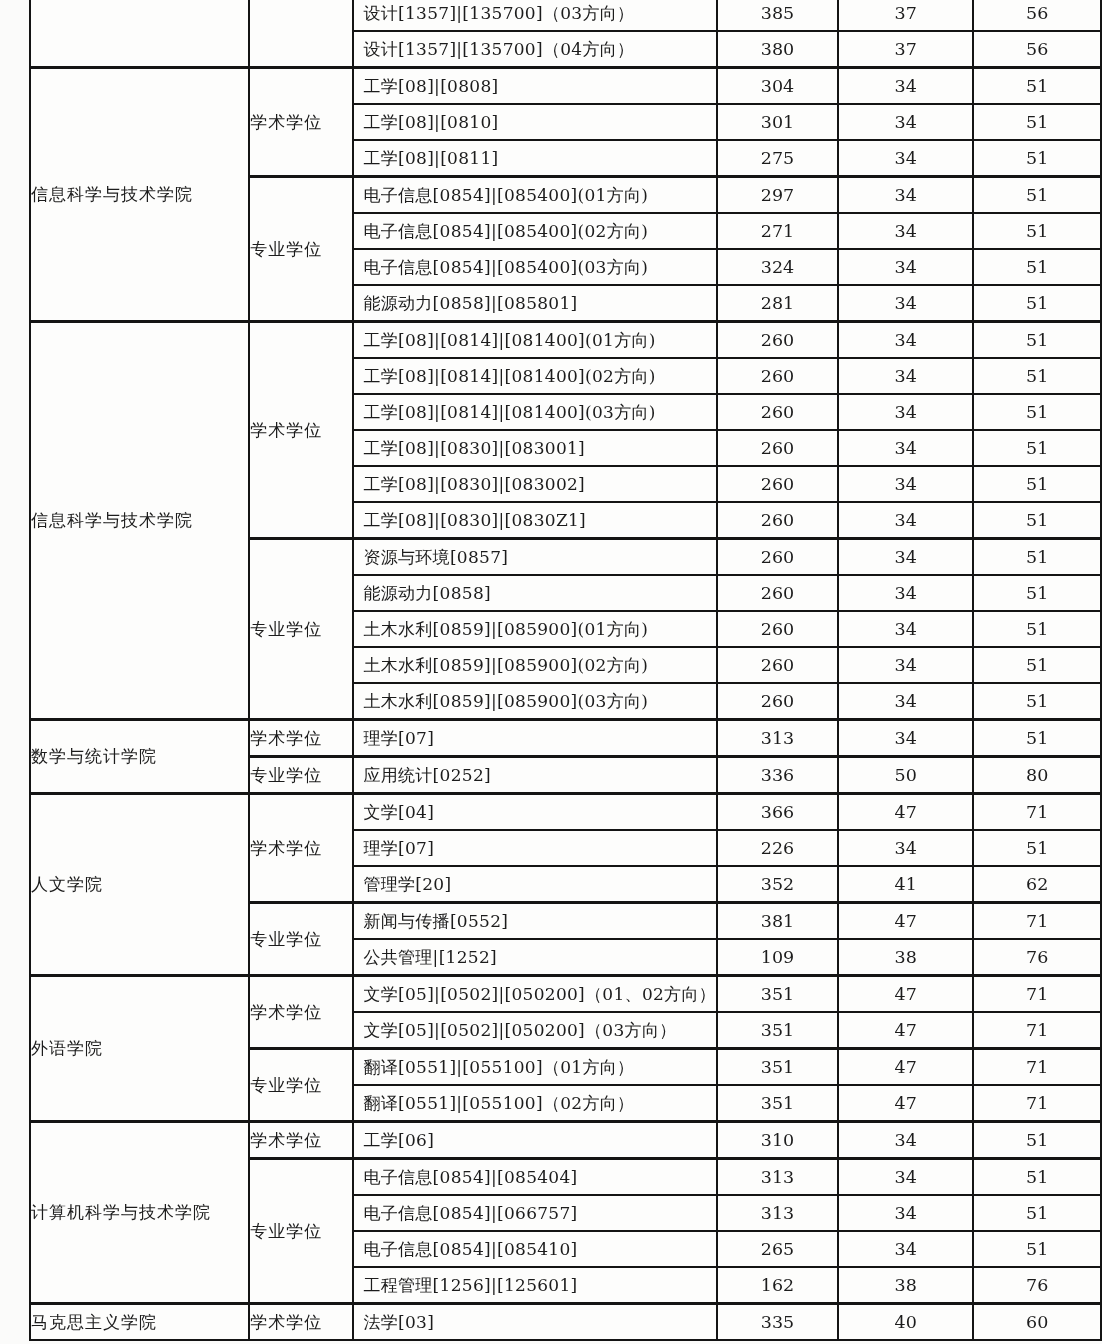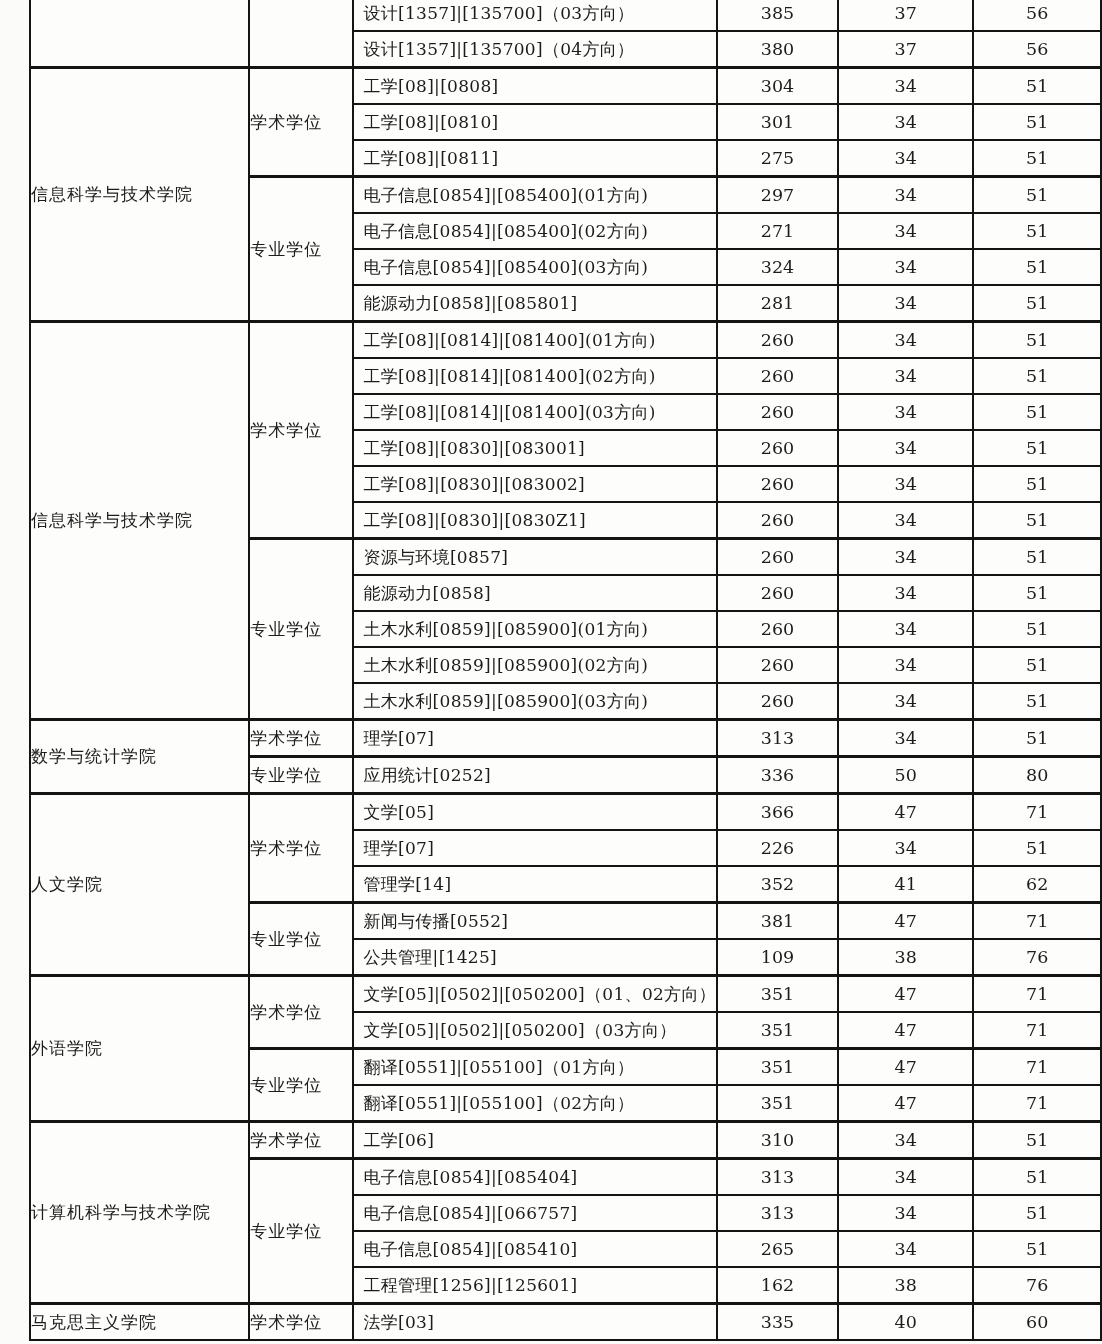--- a/index.html
+++ b/index.html
@@ -210,46 +210,46 @@
         <tr class="degree-start">
           <td class="degree">专业学位</td>
           <td class="program">应用统计[0252]</td>
           <td class="num">336</td>
           <td class="num">50</td>
           <td class="num">80</td>
         </tr>
         <tr class="group-start">
           <td class="college" rowspan="5">人文学院</td>
           <td class="degree" rowspan="3">学术学位</td>
-          <td class="program">文学[05]</td>
+          <td class="program">文学[04]</td>
           <td class="num">366</td>
           <td class="num">47</td>
           <td class="num">71</td>
         </tr>
         <tr>
           <td class="program">理学[07]</td>
           <td class="num">226</td>
           <td class="num">34</td>
           <td class="num">51</td>
         </tr>
         <tr>
-          <td class="program">管理学[14]</td>
+          <td class="program">管理学[20]</td>
           <td class="num">352</td>
           <td class="num">41</td>
           <td class="num">62</td>
         </tr>
         <tr class="degree-start">
           <td class="degree" rowspan="2">专业学位</td>
           <td class="program">新闻与传播[0552]</td>
           <td class="num">381</td>
           <td class="num">47</td>
           <td class="num">71</td>
         </tr>
         <tr>
-          <td class="program">公共管理|[1425]</td>
+          <td class="program">公共管理|[1252]</td>
           <td class="num">109</td>
           <td class="num">38</td>
           <td class="num">76</td>
         </tr>
         <tr class="group-start">
           <td class="college" rowspan="4">外语学院</td>
           <td class="degree" rowspan="2">学术学位</td>
           <td class="program">文学[05]|[0502]|[050200]（01、02方向）</td>
           <td class="num">351</td>
           <td class="num">47</td>

